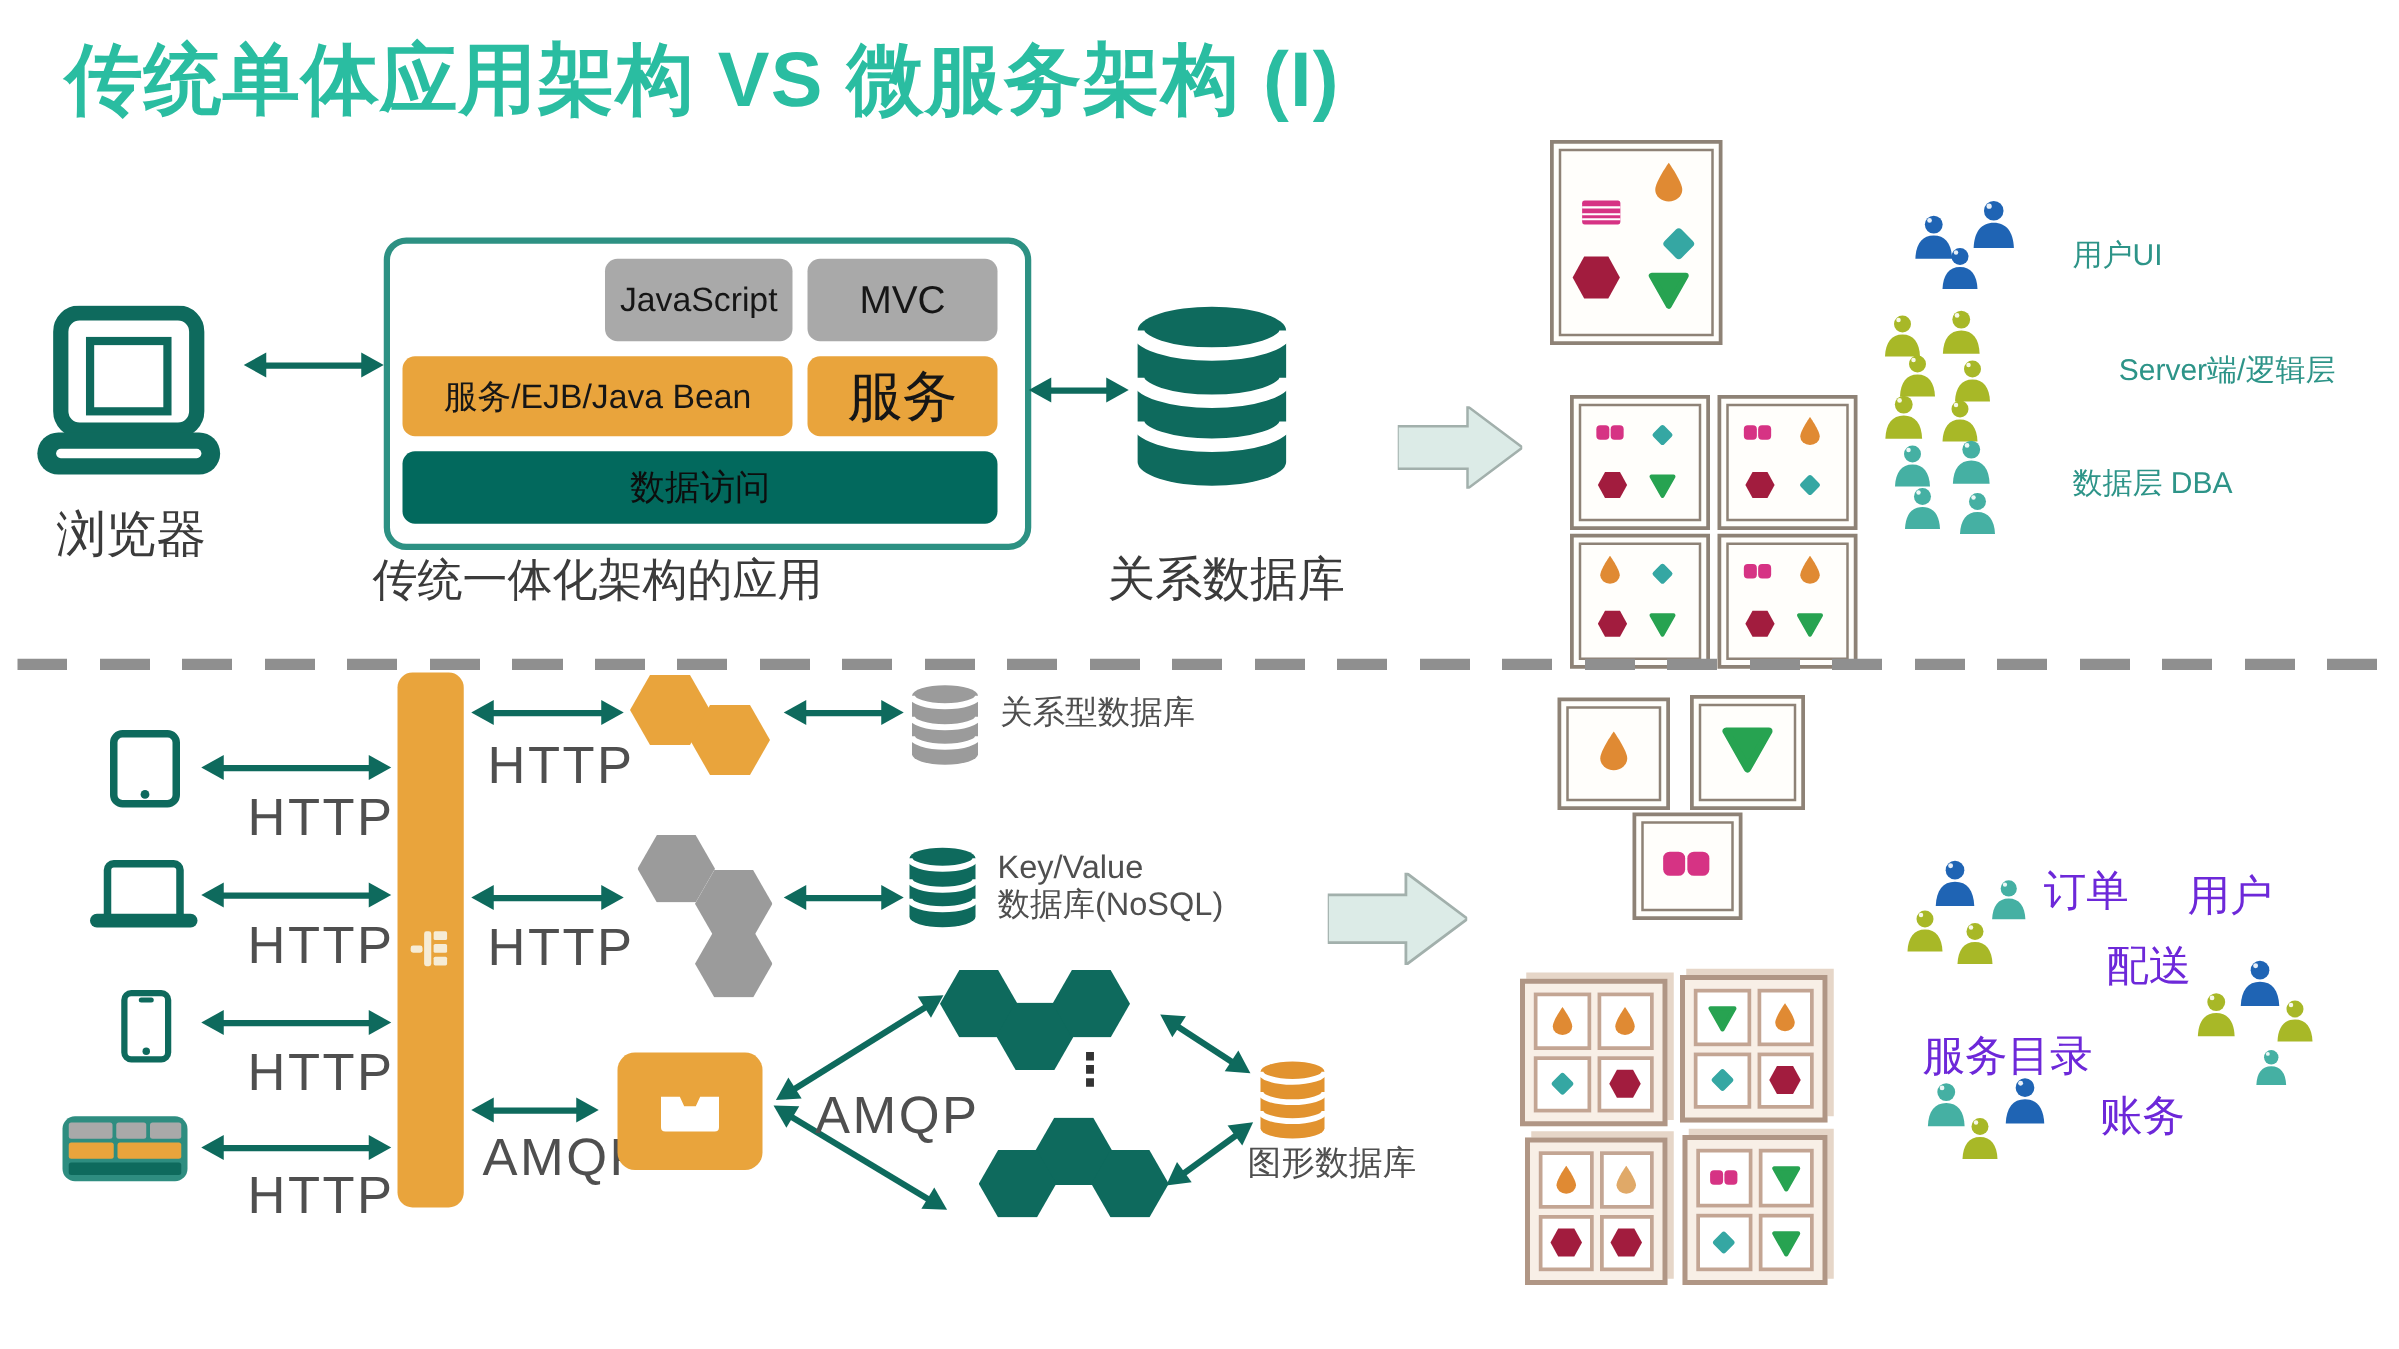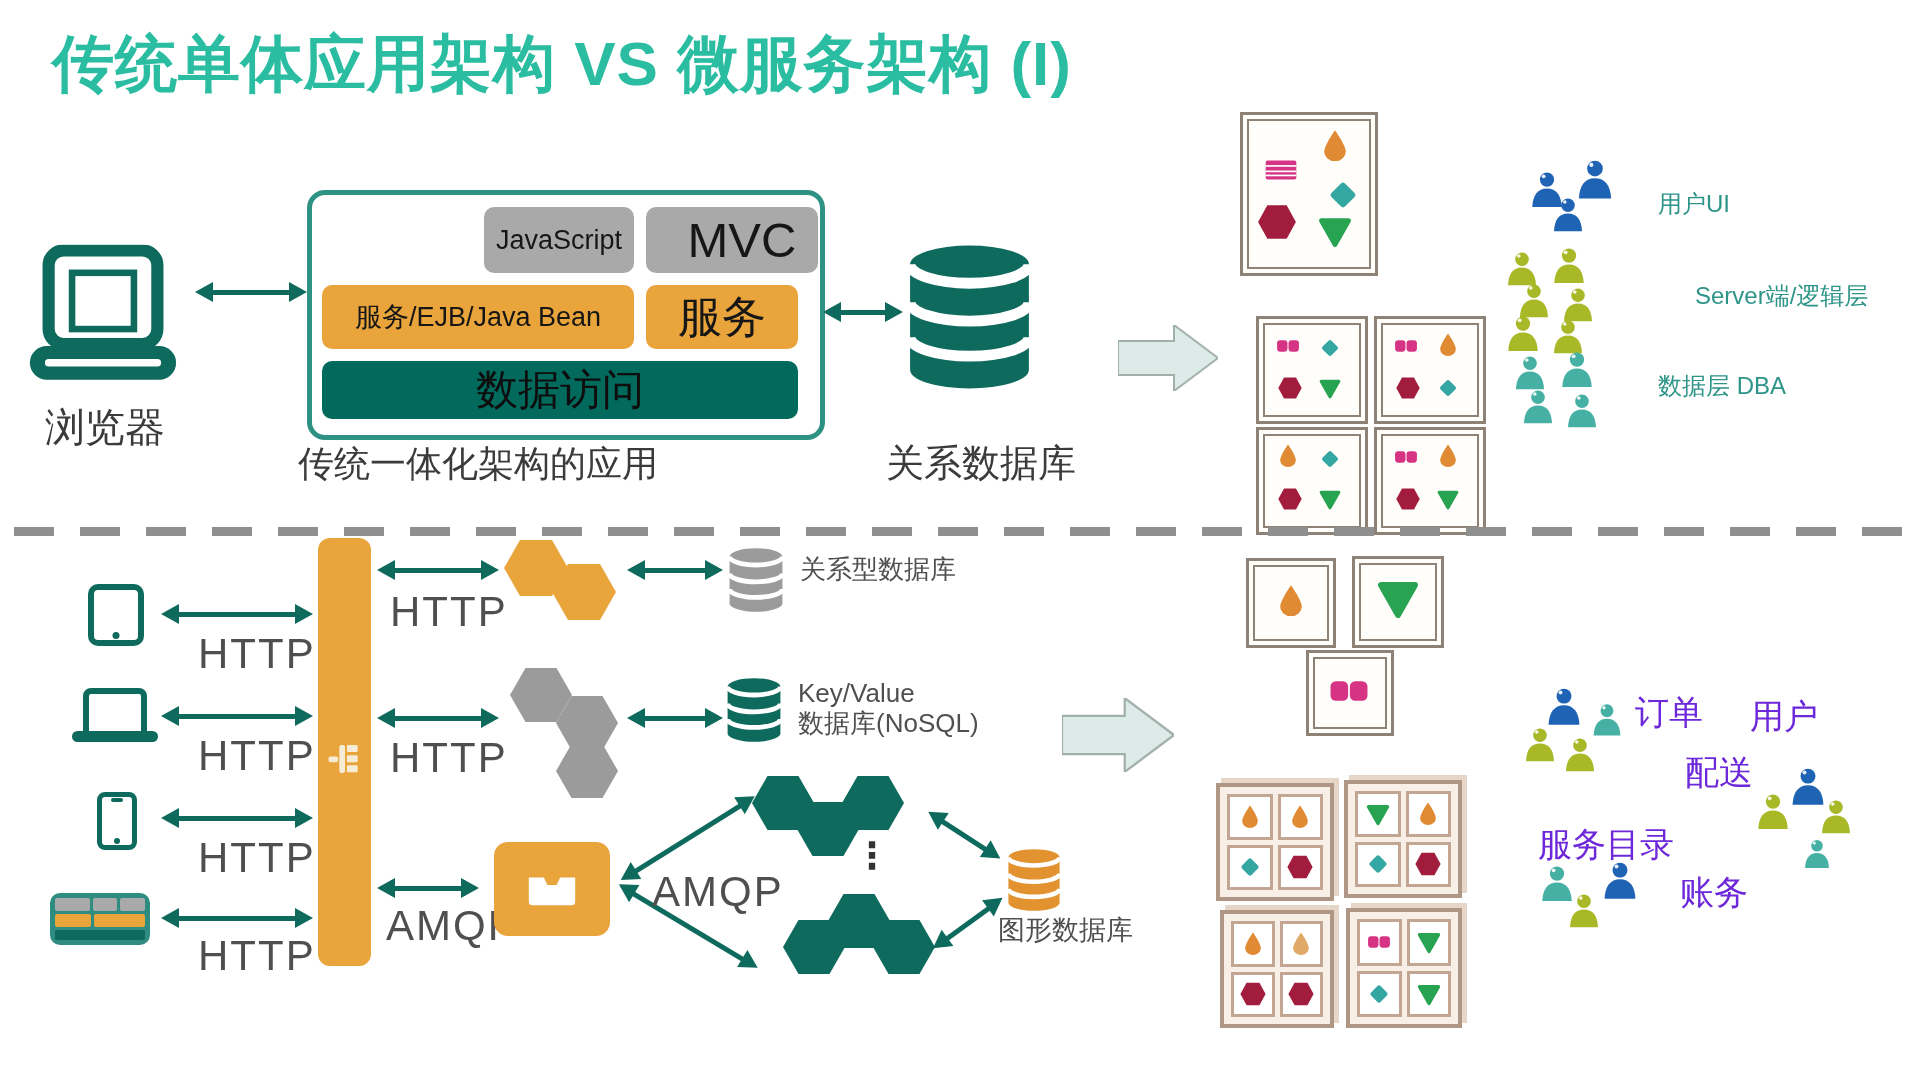--- a/index.html
+++ b/index.html
@@ -148,24 +148,24 @@
 
   <svg class="abs" style="left:28px;top:242px;width:150px;height:146px;color:#0e6a5d" viewBox="0 0 160 150">
       <use href="#sym-laptop"></use>
     </svg>
   <div class="abs cap nowrap" style="left:30px;top:400px;width:150px;text-align:center;font-size:40px;">浏览器</div>
 
   <div class="harrow" style="left:212px;top:290px;width:78px;"></div>
 
   <div class="abs monobox">
     <div class="layer gray" style="left:172px;top:12px;width:150px;height:66px;font-size:27px;">JavaScript</div>
-    <div class="layer gray" style="left:334px;top:12px;width:152px;height:66px;font-size:49px;padding-left:20px;">MVC</div>
+    <div class="layer gray" style="left:334px;top:12px;width:152px;height:66px;font-size:31px;">MVC</div>
     <div class="layer orange" style="left:10px;top:90px;width:312px;height:64px;font-size:27px;">服务/EJB/Java Bean</div>
     <div class="layer orange" style="left:334px;top:90px;width:152px;height:64px;font-size:44px;">服务</div>
-    <div class="layer tealfill" style="left:10px;top:166px;width:476px;height:58px;font-size:42px;">数据访问</div>
+    <div class="layer tealfill" style="left:10px;top:166px;width:476px;height:58px;font-size:28px;">数据访问</div>
   </div>
   <div class="abs cap nowrap" style="left:298px;top:440px;">传统一体化架构的应用</div>
 
   <div class="harrow" style="left:840px;top:310px;width:46px;"></div>
 
   <svg class="dbicon" style="left:902px;top:214px;width:135px;height:206px;color:#0e6a5d" viewBox="0 0 100 110">
       <use href="#sym-db"></use>
     </svg>
   <div class="abs cap nowrap" style="left:886px;top:438px;font-size:38px;">关系数据库</div>
 

